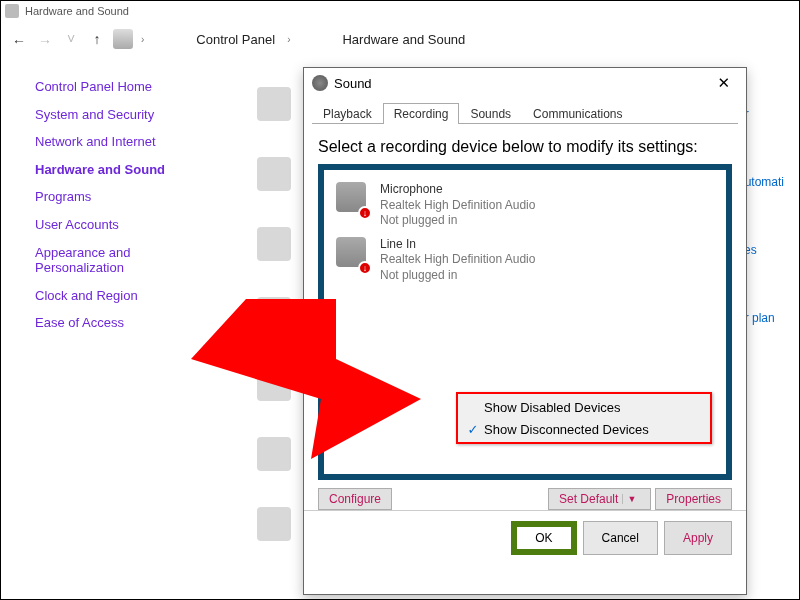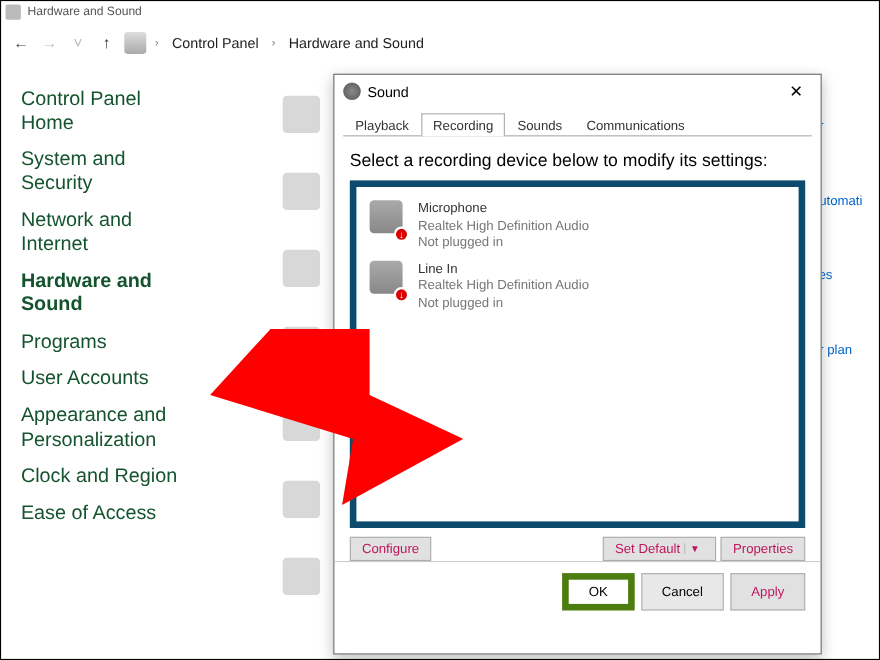--- a/index.html
+++ b/index.html
@@ -3,25 +3,25 @@
   <meta charset="utf-8">
   <style>
     * { box-sizing: border-box; margin: 0; padding: 0; font-family: 'Segoe UI', Tahoma, sans-serif; }
     body { width: 800px; height: 600px; overflow: hidden; position: relative; background: #fff; border: 1px solid #000; }
     .title-bar { height: 20px; display: flex; align-items: center; gap: 6px; padding: 2px 4px; font-size: 11px; color: #555; }
     .title-bar .title-icon { width: 14px; height: 14px; background: #bbb; border-radius: 2px; }
     .toolbar { height: 36px; display: flex; align-items: center; padding: 0 8px; gap: 6px; font-size: 13px; color: #222; }
     .toolbar .nav-icon { width: 20px; height: 20px; display: flex; align-items: center; justify-content: center; color: #333; font-size: 14px; }
     .toolbar .nav-icon.disabled { color: #bbb; }
     .toolbar .loc-icon { width: 20px; height: 20px; background: linear-gradient(#ddd,#aaa); border-radius: 3px; }
-    .toolbar .crumb { padding: 0 4px; }
+    .toolbar .crumb { padding: 0 4px; margin-left: 40px; }
     .toolbar .chev { color: #777; font-size: 10px; padding: 0 2px; }
     .main { position: relative; height: 540px; display: flex; }
     .sidebar { width: 180px; padding: 16px 0 0 18px; }
-    .sidebar a { display: block; font-size: 18px; color: #14532d; text-decoration: none; padding: 6px 0; line-height: 1.2; }
+    .sidebar a { display: block; font-size: 13px; color: #6d28d9; text-decoration: none; padding: 6px 0; line-height: 1.2; margin-left: 16px; }
     .sidebar a.active { font-weight: bold; }
     .bg-icons { position: absolute; left: 256px; top: 30px; width: 40px; }
     .bg-icons .ic { width: 34px; height: 34px; margin-bottom: 36px; background: #d8d8d8; border-radius: 4px; }
     .bg-links { position: absolute; right: 6px; top: 50px; width: 55px; overflow: hidden; }
     .bg-links span { display: block; font-size: 12px; color: #0066cc; margin-bottom: 54px; white-space: nowrap; }
     .dialog { position: absolute; left: 302px; top: 10px; width: 444px; height: 528px; background: #fff; border: 1px solid #666; box-shadow: 0 4px 12px rgba(0,0,0,0.25); }
     .dlg-title { height: 30px; display: flex; align-items: center; padding: 12px 8px; font-size: 13px; }
     .dlg-title .dlg-icon { width: 16px; height: 16px; background: radial-gradient(#888,#555); border-radius: 50%; margin-right: 6px; }
     .dlg-title .spacer { flex: 1; }
     .dlg-close { font-size: 15px; padding: 0 8px; cursor: pointer; }
@@ -139,20 +139,30 @@
           <div class="dev-icon">
               <div class="body"></div>
               <div class="badge"></div>
             </div>
           <div class="dev-text">
             <div class="dev-name">Line In</div>
             <div>Realtek High Definition Audio</div>
             <div>Not plugged in</div>
           </div>
         </div>
+        <div class="context-menu">
+          <div class="mi">
+            <span class="check"></span>
+            <span>Show Disabled Devices</span>
+          </div>
+          <div class="mi">
+            <span class="check">✓</span>
+            <span>Show Disconnected Devices</span>
+          </div>
+        </div>
       </div>
       <div class="btn-row">
         <span class="left"><button class="btn">Configure</button></span>
         <span class="setdefault btn">
             <span>Set Default</span>
             <span class="dd">▼</span>
           </span>
         <button class="btn">Properties</button>
       </div>
     </div>

